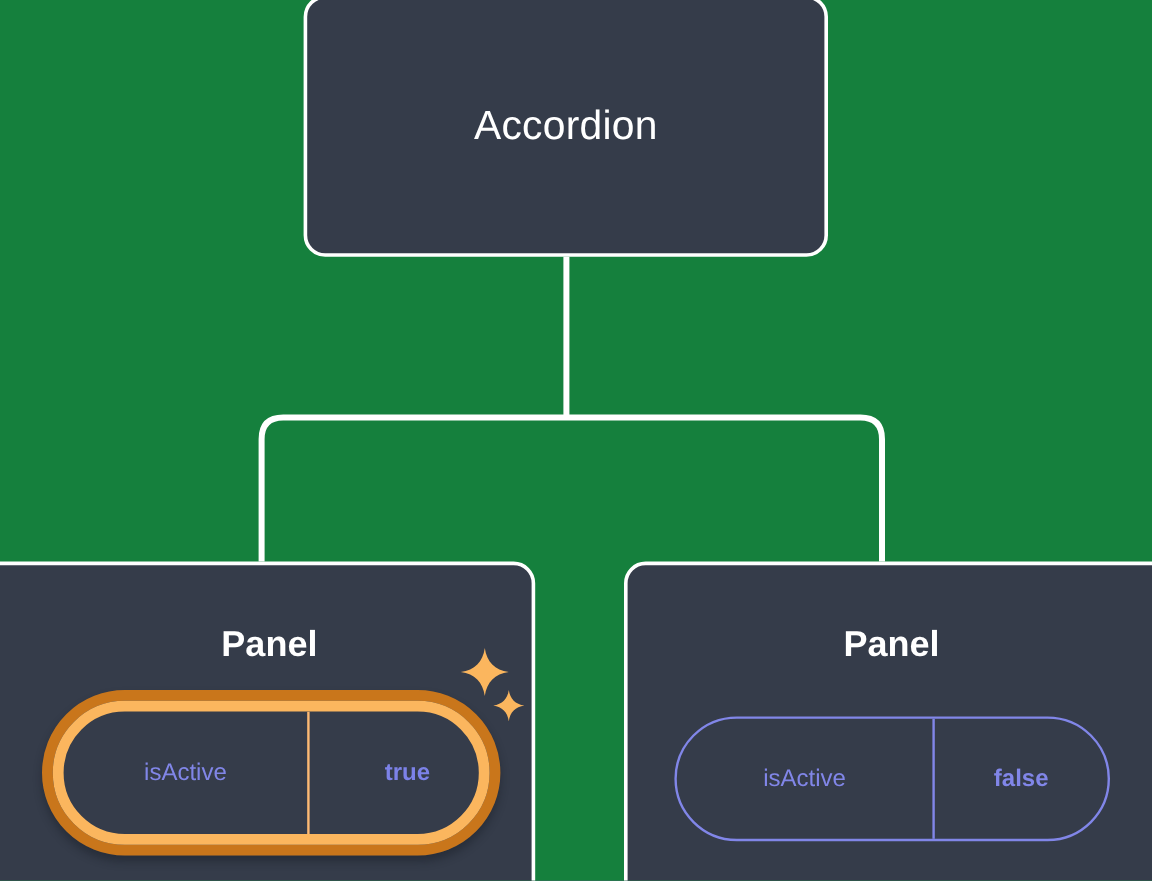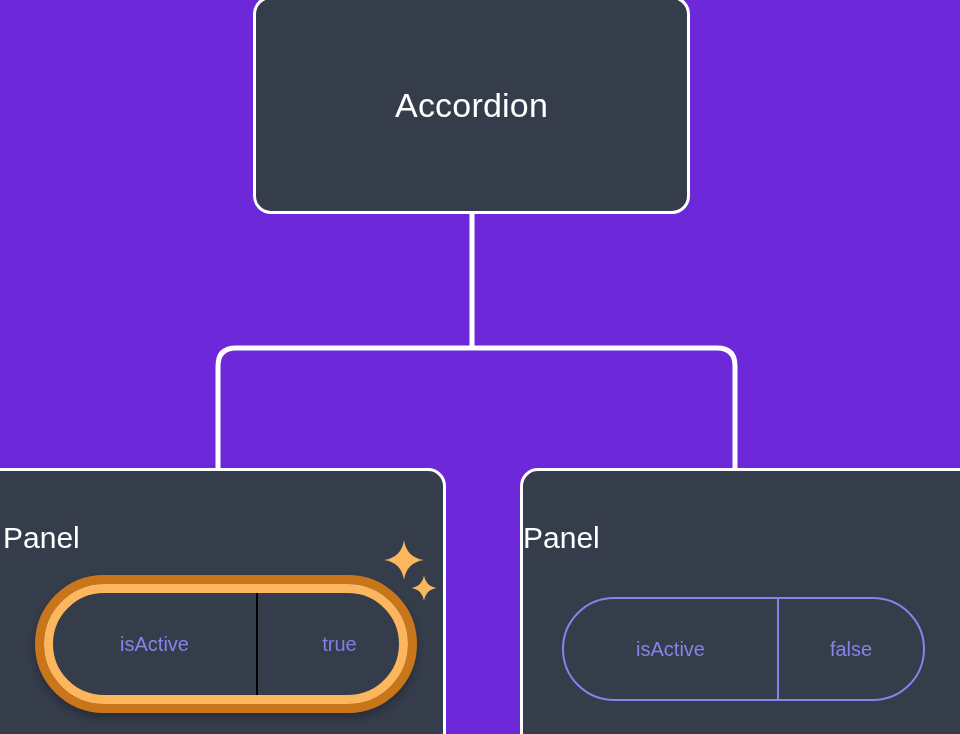--- a/index.html
+++ b/index.html
@@ -9,21 +9,21 @@
   }
   body {
     font-family: "Liberation Sans", sans-serif;
     -webkit-font-smoothing: antialiased;
   }
 
   #stage {
     position: relative;
     width: 960px;
     height: 734px;
-    background: #6d28d9;
+    background: #15803d;
     overflow: hidden;
   }
 
   
   .connector { position: absolute; left: 0; top: 0; width: 960px; height: 734px; pointer-events: none; }
 
   
   .node {
     position: absolute;
     background: #353c4a;
@@ -69,21 +69,22 @@
     top: 0;
     width: 100%;
     height: 100%;
   }
 
   .node-title-panel {
     position: absolute;
     top: 50px;
     color: #ffffff;
     font-size: 30px;
-    font-weight: 400;
+    font-weight: 700;
+    text-align: center;
   }
   .node-panel-left .node-title-panel { left: 26px; width: 443px; }
   .node-panel-right .node-title-panel { left: 0px; width: 440px; }
 
   
   .pill {
     position: absolute;
     display: flex;
     align-items: stretch;
     box-sizing: border-box;
@@ -106,21 +107,21 @@
     top: 126px;
     width: 363px;
     height: 104px;
     border: 2px solid #8186e8;
     color: #8186e8;
   }
   .pill-inactive .pill-key { flex: 0 0 213px; color: #8186e8; font-weight: 400; }
   .pill-inactive .pill-val {
     flex: 1 1 auto;
     color: #8186e8;
-    font-weight: 400;
+    font-weight: 700;
     border-left: 2px solid #8186e8;
   }
 
   
   .pill-highlight-wrap {
     position: absolute;
     left: 58px;
     top: 104px;
     width: 382px;
     height: 138px;
@@ -153,22 +154,22 @@
     overflow: hidden;
   }
   .pill-highlight-content .pill-key {
     flex: 0 0 203px;
     color: #8186e8;
     font-weight: 400;
   }
   .pill-highlight-content .pill-val {
     flex: 1 1 auto;
     color: #7c82e8;
-    font-weight: 400;
-    border-left: 2px solid #000000;
+    font-weight: 700;
+    border-left: 2px solid #fdba74;
     padding-left: 22px;
   }
 
   
   .sparkle { position: absolute; }
   .sparkle-big  { left: 384px; top: 540px; width: 40px; height: 40px; }
   .sparkle-small{ left: 411px; top: 575px; width: 26px; height: 26px; }
 </style>
 </head>
 <body>

